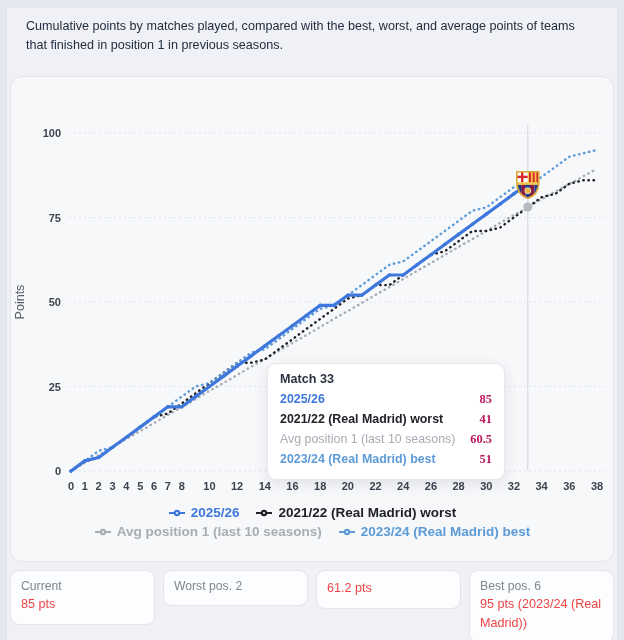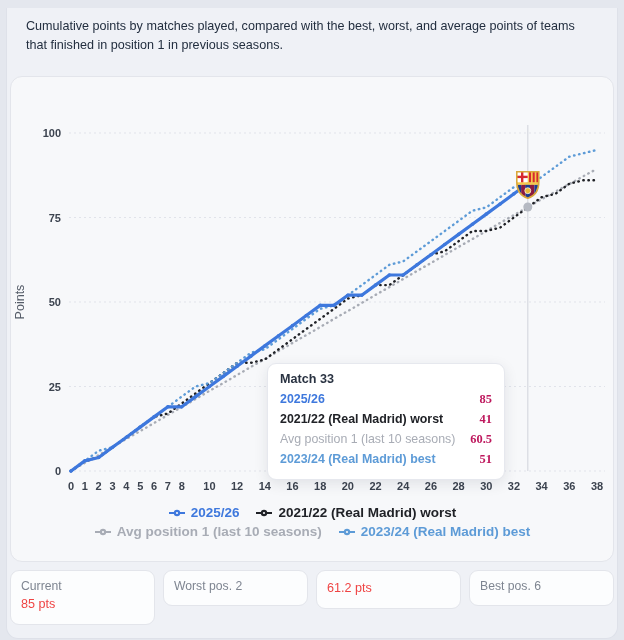--- a/index.html
+++ b/index.html
@@ -204,15 +204,16 @@
       <div class="card-value">85 pts</div>
     </div>
     <div class="card">
       <div class="card-label">Worst pos. 2</div>
     </div>
     <div class="card">
       <div class="card-value">61.2 pts</div>
     </div>
     <div class="card">
       <div class="card-label">Best pos. 6</div>
+      <div class="card-value">95 pts (2023/24 (Real Madrid))</div>
     </div>
   </div>
 </div>
 
 </body></html>

